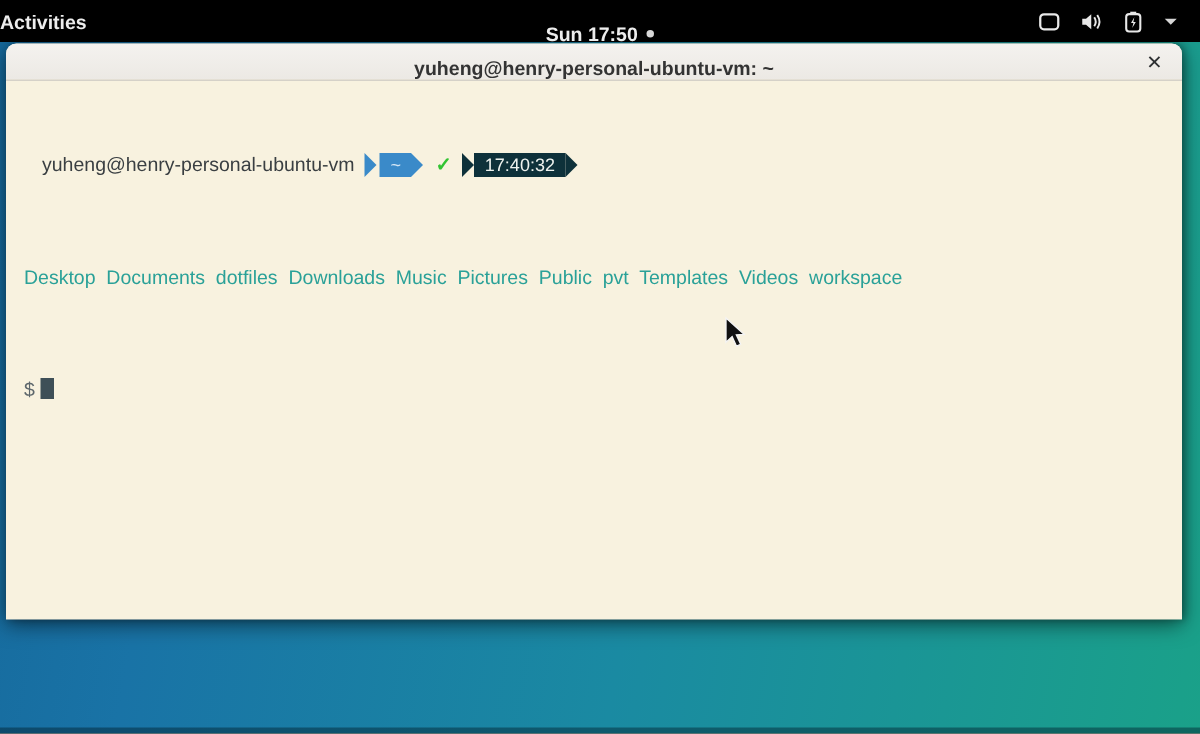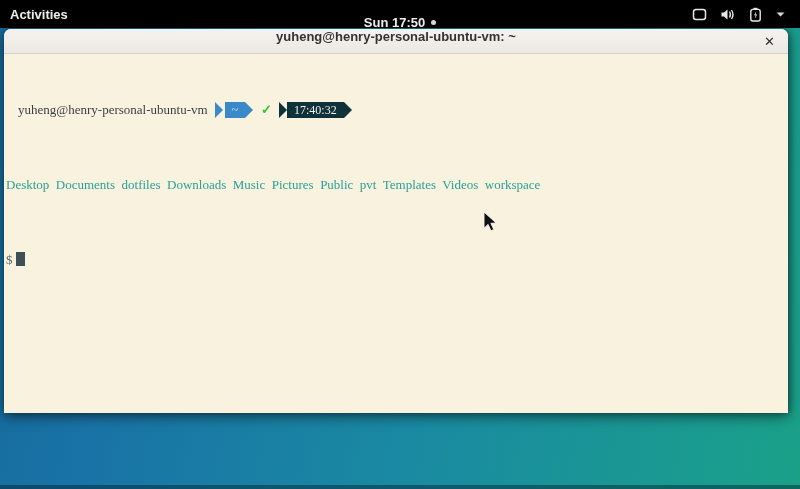--- a/index.html
+++ b/index.html
@@ -11,21 +11,21 @@
   }
 
   
   .topbar {
     position:absolute; left:0; top:0; width:800px; height:28px;
     background:#000000; color:#ededed;
     display:flex; align-items:center;
     font-size:13px; font-weight:700;
     z-index:30;
   }
-  .tb-left { display:flex; align-items:flex-end; gap:18px; padding-left:10px; }
+  .tb-left { display:flex; align-items:flex-end; gap:18px; }
   .activities { cursor:default; }
   .app-menu { display:flex; align-items:center; gap:7px; }
   .app-menu .caret {
     width:0; height:0; border-left:4px solid transparent; border-right:4px solid transparent;
     border-top:5px solid #d6d6d6; display:inline-block; margin-left:2px;
   }
   .tb-center {
     position:absolute; left:0; right:0; top:0; height:44px;
     display:flex; align-items:center; justify-content:center; gap:6px;
     pointer-events:none;
@@ -50,34 +50,34 @@
     position:absolute; left:4px; top:29px; width:784px; height:384px;
     z-index:10;
     border-radius:7px 7px 0 0;
     box-shadow:0 3px 14px rgba(0,0,0,0.55), 2px 0 5px rgba(0,0,0,0.25);
     overflow:hidden;
     background:#f8f2df;
   }
   .titlebar {
     height:25px; background:linear-gradient(#f4f2ef,#ece9e4);
     border-bottom:1px solid #d5d1c8;
-    display:flex; align-items:flex-start; justify-content:center;
+    display:flex; align-items:flex-end; justify-content:center;
     position:relative;
     font-size:13px; font-weight:700; color:#333333;
   }
   .close-btn {
     position:absolute; right:13px; top:0; height:25px;
     display:flex; align-items:center;
     font-size:13px; font-weight:400; color:#2f3133; cursor:default;
   }
 
   
   .term {
-    height:358px; padding:3px 2px;
-    font-family:Liberation Serif, serif;
+    height:358px; padding:3px 12px;
+    font-family:Liberation Sans, sans-serif;
     font-size:13px; line-height:15px; color:#3a3f42;
     white-space:pre;
   }
   .tline { height:15px; }
   .pl-user { margin-left:12px; margin-right:7px; color:#3a3f42; }
   .tri {
     display:inline-block; width:0; height:0; vertical-align:top;
     border-top:8px solid transparent; border-bottom:8px solid transparent;
     border-left:8px solid;
   }

